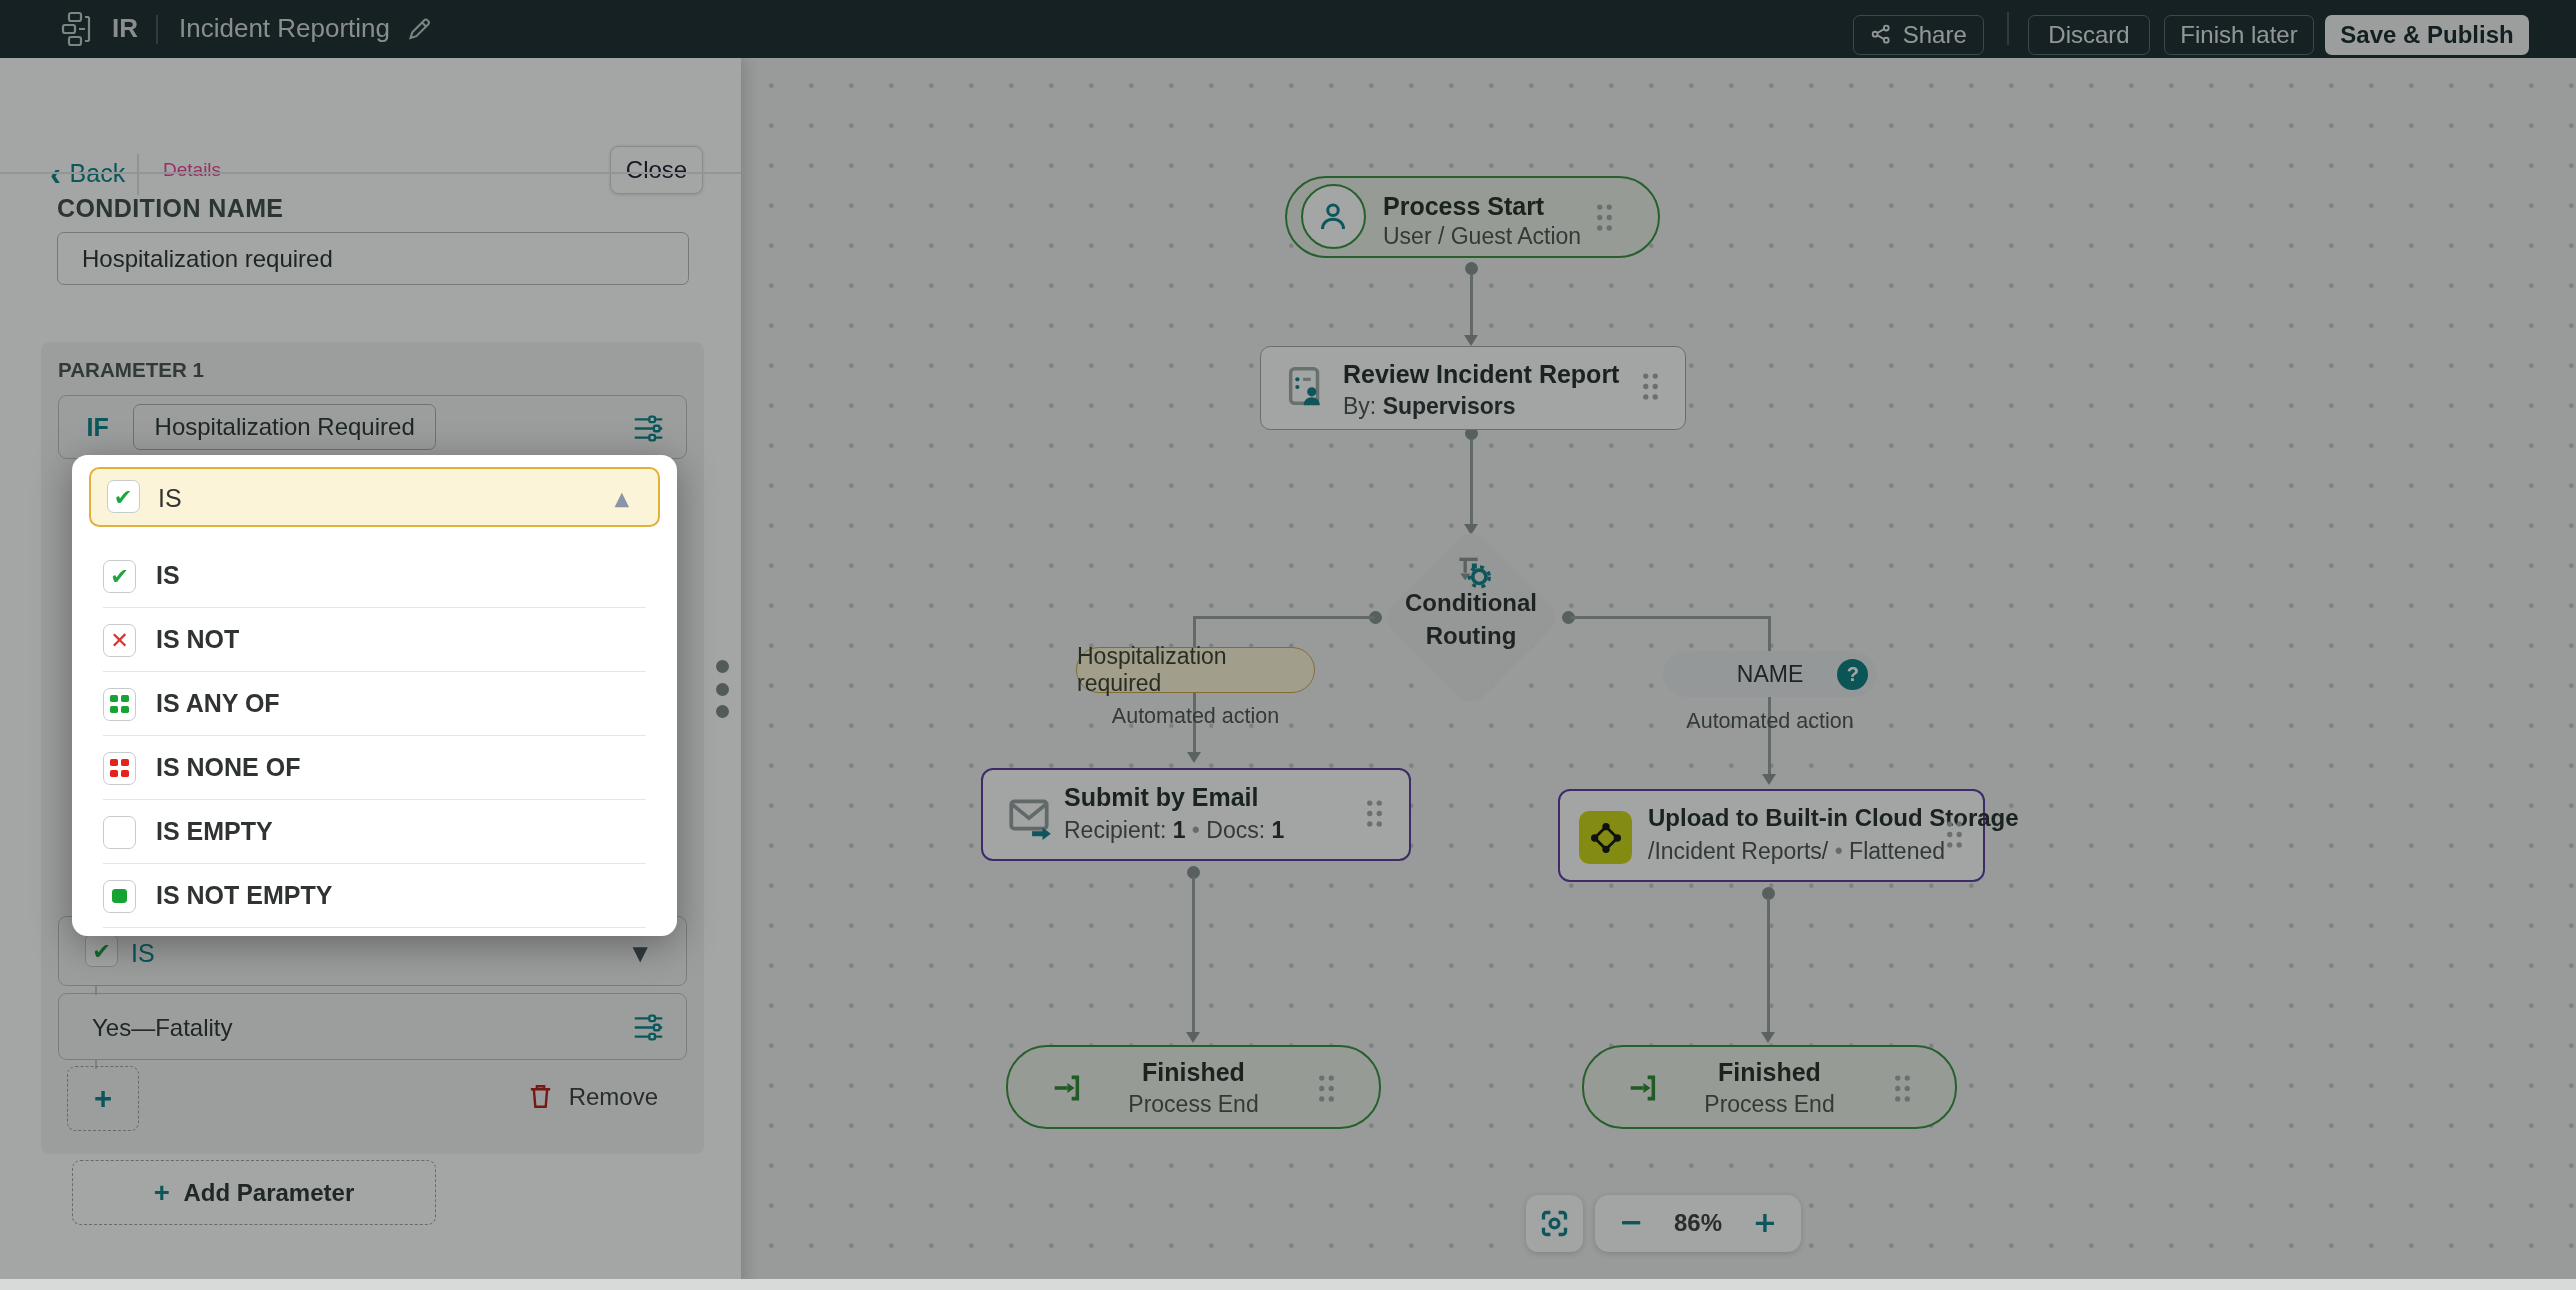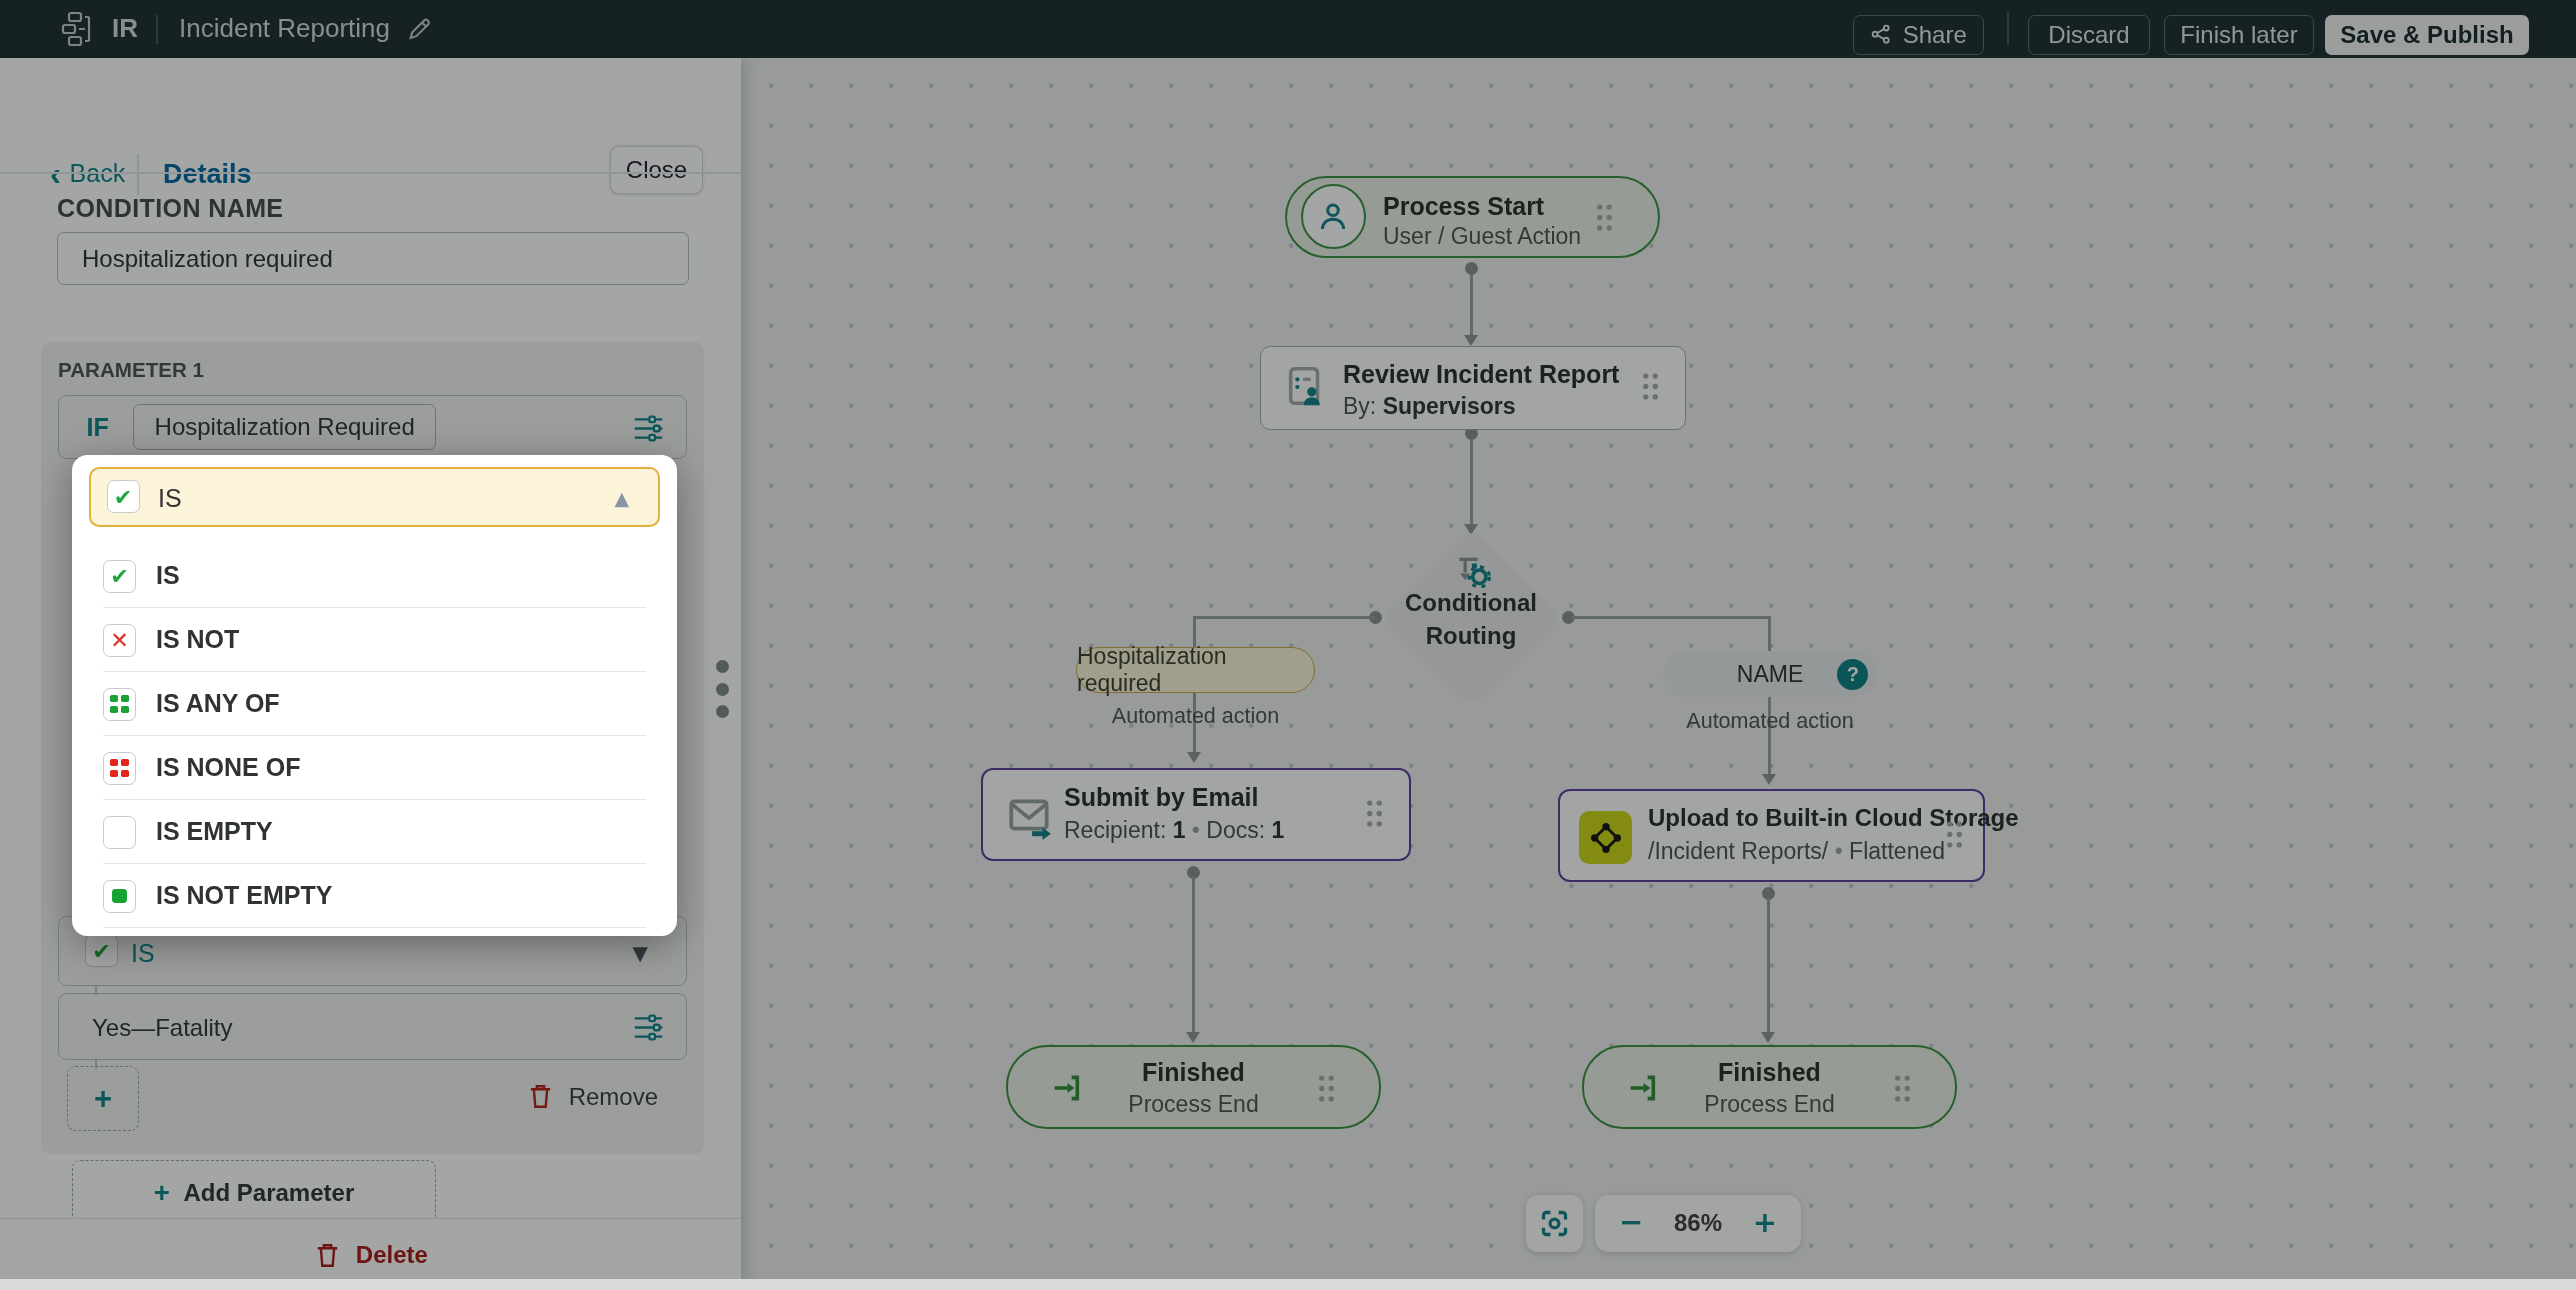--- a/index.html
+++ b/index.html
@@ -17,21 +17,21 @@
   .tb-btn { position:absolute; top:8.6px; height:40px; border:1.3px solid #5d7072; border-radius:6.9px;
     color:#e2e7e7; font-size:24px; display:flex; align-items:center; justify-content:center; gap:10.3px; background:transparent;margin-top:6px; }
   .tb-btn.primary { background:#f2f4f4; color:#182a2c; font-weight:600; border:none; }
 
   
   .panel { position:absolute; left:0; top:58px; width:741px; height:1233px; background:#ffffff;
     box-shadow:5.2px 0 15.5px rgba(20,30,30,.18); z-index:2; }
   .back { position:absolute; left:50px; top:101px; color:#0e8488; font-size:25px; display:flex; align-items:center; gap:8.6px; }
   .back .chev { font-size:33px; line-height:25px; font-weight:700; }
   .p-vsep { position:absolute; left:137px; top:96px; width:1.7px; height:41px; background:#dde2e2; }
-  .p-title { position:absolute; left:163px; top:101px; font-size:27px; font-weight:700; color:#0369a1; }
+  .p-title { position:absolute; left:163px; top:101px; font-size:19px; font-weight:400; color:#ec4899; }
   .close-btn { position:absolute; left:610px; top:88px; width:93px; height:48px; background:#fff; border:0.9px solid #d2d7d7;
     border-radius:8.6px; box-shadow:0 0.9px 3.4px rgba(0,0,0,.14); font-size:24px; color:#223; display:flex; align-items:center; justify-content:center; }
   .p-hr { position:absolute; left:0; top:114px; width:741px; height:1.7px; background:#e4e8e8; }
   .cond-label { position:absolute; left:57px; top:136px; font-size:25px; font-weight:700; letter-spacing:0.4px; color:#414d4d; }
   .cond-input { position:absolute; left:57px; top:174px; width:632px; height:53px; border:1.3px solid #b4bcbc; border-radius:6.9px;
     background:#fff; font-size:24px; color:#2b3535; padding-left:24px; font-family:"Liberation Sans",sans-serif; }
   .param-group { position:absolute; left:41px; top:284px; width:663px; height:812px; background:#f3f4f4; border-radius:8.6px; }
   .param-label { position:absolute; left:58px; top:300px; font-size:20.6px; font-weight:700; color:#4a5454; }
   .if-row { position:absolute; left:58px; top:337px; width:629px; height:64px; border:1.3px solid #b9c1c1; border-radius:8.6px; }
   .if-label { position:absolute; left:27.5px; top:17px; font-size:25px; font-weight:700; color:#0e8488; }
@@ -204,26 +204,20 @@
         <path d="M4 6 h16 M9 6 V3.5 h6 V6 M6.5 6 l1.2 14.5 h8.6 L17.5 6"></path>
       </svg>
       <span>Remove</span>
     </div>
 
     <div class="addparam">
       <span class="pl">+</span>
       <span>Add Parameter</span>
     </div>
 
-    <div class="p-footer">
-      <svg width="29" height="29" viewBox="0 0 24 24" fill="none" stroke="#a81d16" stroke-width="2">
-        <path d="M4 6 h16 M9 6 V3.5 h6 V6 M6.5 6 l1.2 14.5 h8.6 L17.5 6"></path>
-      </svg>
-      <span class="dl">Delete</span>
-    </div>
 
     <span class="grip-dot" style="top:602px;"></span>
     <span class="grip-dot" style="top:625px;"></span>
     <span class="grip-dot" style="top:647px;"></span>
   </aside>
 
   <main class="canvas">
 
     <span class="cdot" style="left:724px; top:204px;"></span>
     <div class="vline" style="left:729px; top:217px; height:62px;"></div>

